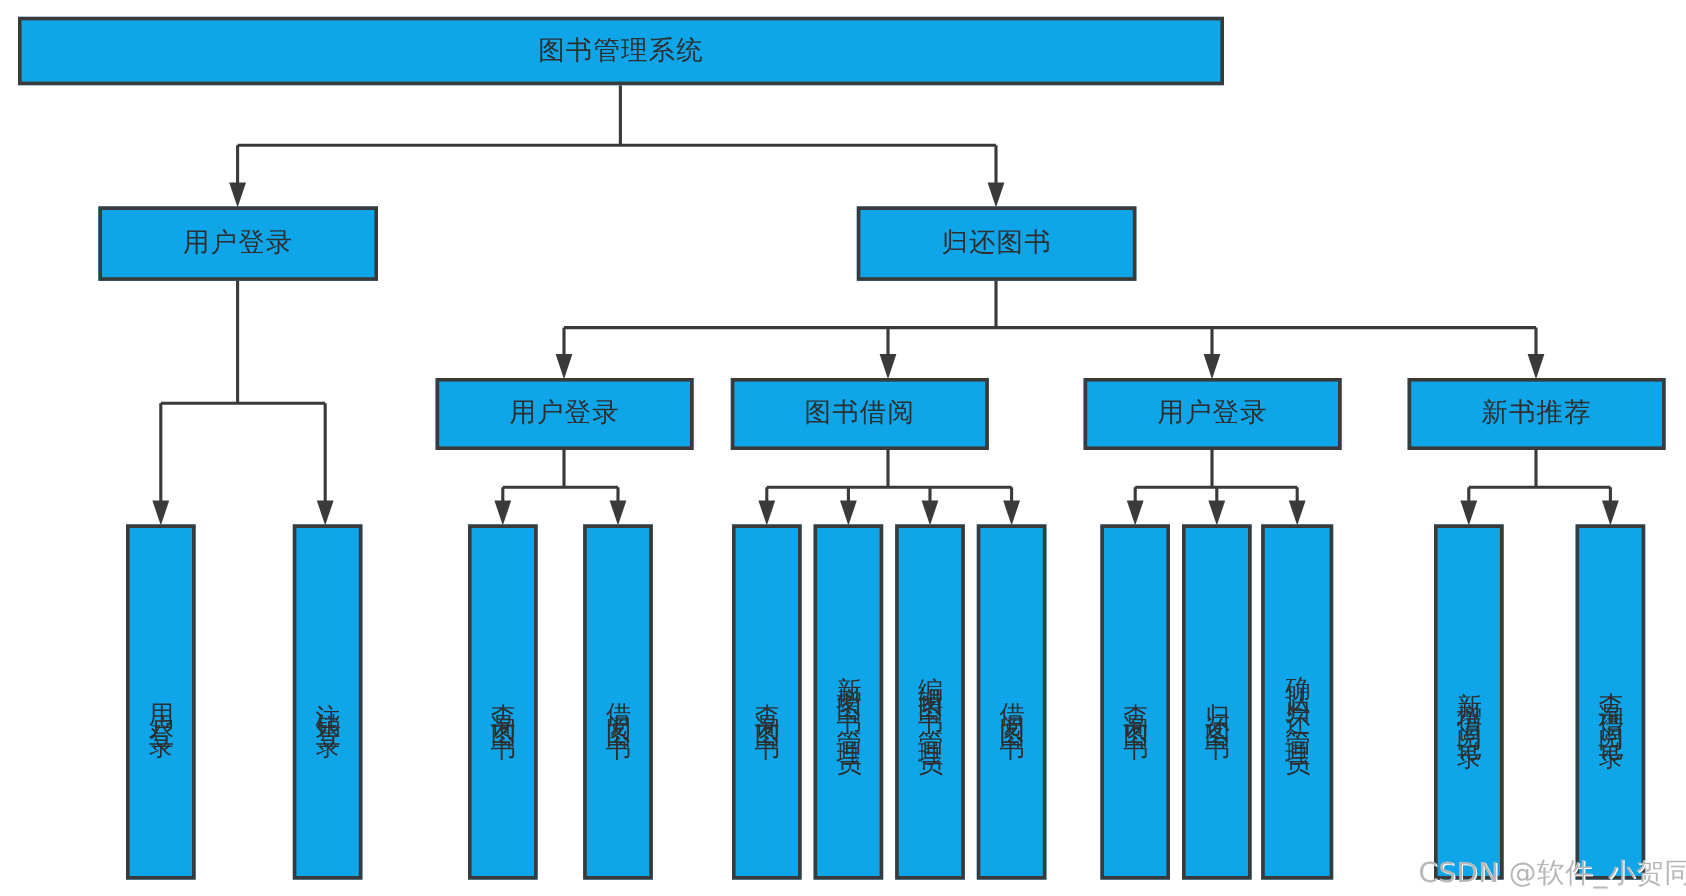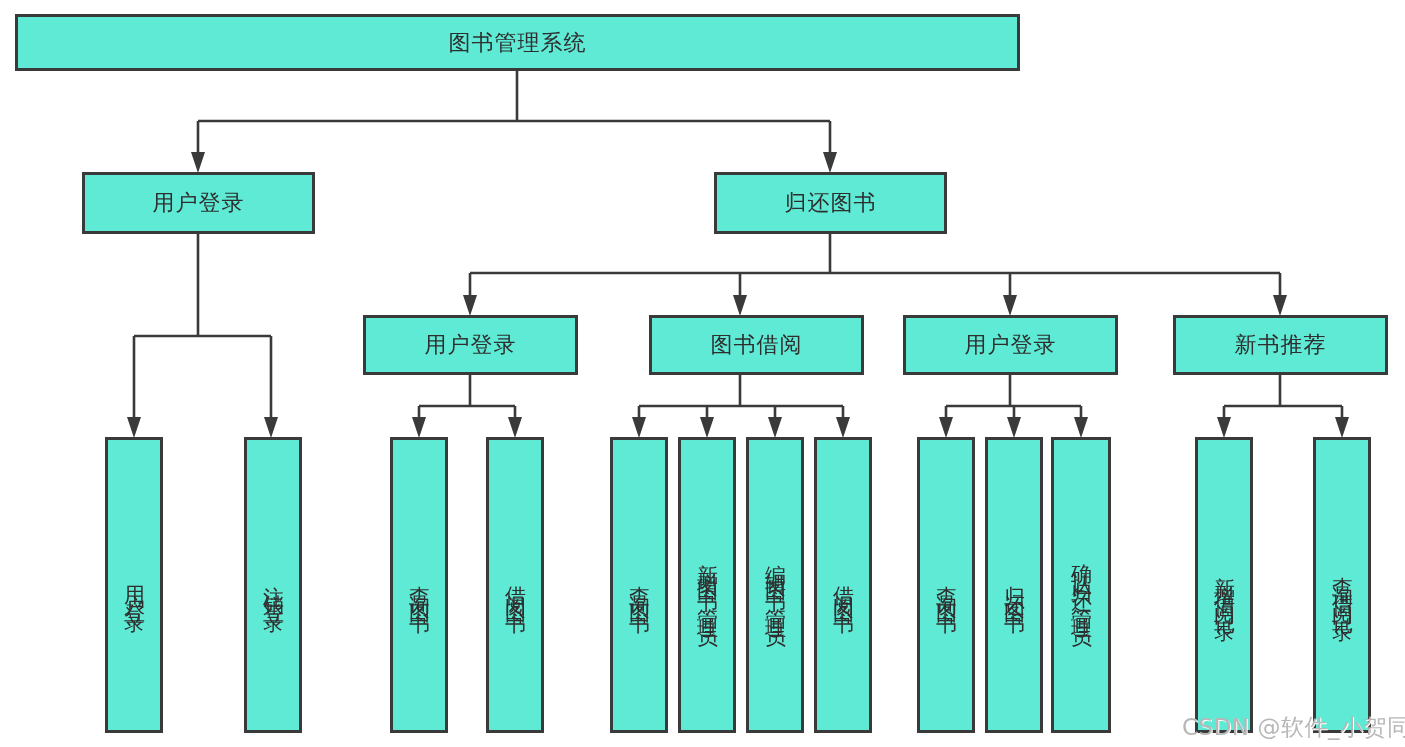--- a/index.html
+++ b/index.html
@@ -1,20 +1,20 @@
 <!DOCTYPE html>
 <html><head>
 <meta charset="utf-8">
 <style>
   html,body{margin:0;padding:0;background:#ffffff;}
   body{width:1405px;height:747px;overflow:hidden;
        font-family:"DejaVu Sans","Liberation Sans",sans-serif;}
   .canvas{position:relative;width:1405px;height:747px;background:#ffffff;}
   .connectors{position:absolute;left:0;top:0;width:1405px;height:747px;}
-  .node{position:absolute;box-sizing:border-box;background:#5eead4;
+  .node{position:absolute;box-sizing:border-box;background:#0ea5e9;
         border:3px solid #3a3a3a;color:#2e2e2e;
         display:flex;align-items:center;justify-content:center;
         font-size:22px;line-height:1;white-space:nowrap;}
   .hnode{letter-spacing:1px;}
   .vnode{writing-mode:vertical-rl;text-orientation:mixed;
          font-size:21px;letter-spacing:9px;padding-top:4px;}
   .watermark{position:absolute;left:1182px;top:712px;width:218px;
              font-size:23px;letter-spacing:0.5px;color:#b7b7b7;
              text-shadow:1px 1px 0 #ffffff;white-space:nowrap;}
 </style>
@@ -63,21 +63,21 @@
   <div class="node hnode" style="left:82px;top:172px;width:233px;height:62px">
     <span>用户登录</span>
   </div>
   <div class="node hnode" style="left:714px;top:172px;width:233px;height:62px">
     <span>归还图书</span>
   </div>
 
   <div class="node hnode" style="left:363px;top:315px;width:215px;height:60px">
     <span>用户登录</span>
   </div>
-  <div class="node hnode" style="left:649px;top:315px;width:215px;height:60px">
+  <div class="node hnode" style="left:609px;top:315px;width:215px;height:60px">
     <span>图书借阅</span>
   </div>
   <div class="node hnode" style="left:903px;top:315px;width:215px;height:60px">
     <span>用户登录</span>
   </div>
   <div class="node hnode" style="left:1173px;top:315px;width:215px;height:60px">
     <span>新书推荐</span>
   </div>
 
   <div class="node vnode" style="left:105px;top:437px;width:58px;height:296px">

